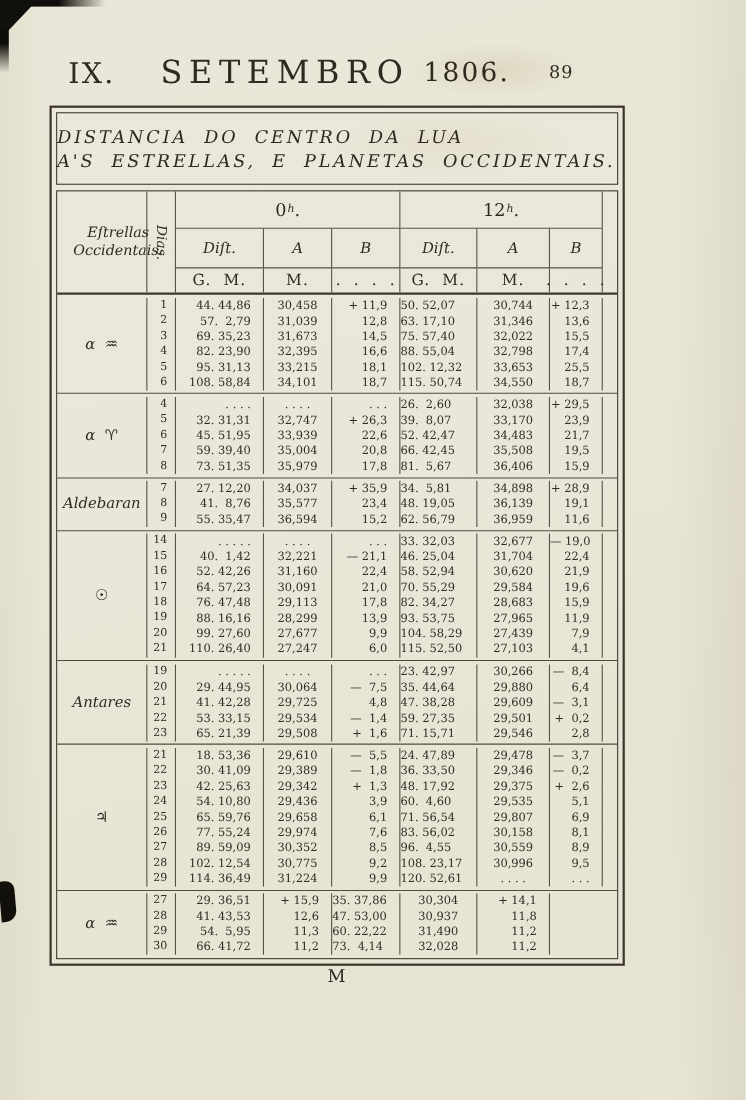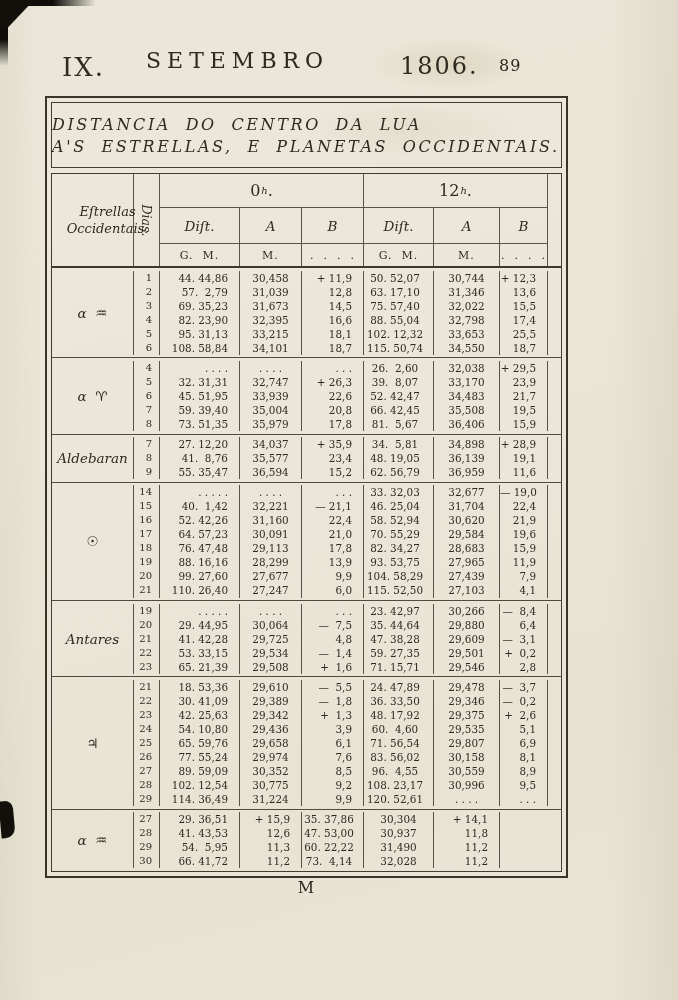--- a/index.html
+++ b/index.html
@@ -18,22 +18,22 @@
   .art-top-strip{left:0;top:0;width:96px;height:6px;background:linear-gradient(to right,#0f0d09 55%,rgba(15,13,9,0));}
   .art-left-strip{left:0;top:0;width:8px;height:66px;background:linear-gradient(to bottom,#0f0d09 60%,rgba(15,13,9,0));}
   .art-corner{left:0;top:0;width:34px;height:28px;clip-path:polygon(0 0,100% 0,22% 100%,0 100%);}
   .art-blob{left:0;top:801px;width:14px;height:37px;border-radius:0 8px 10px 0;transform:rotate(-5deg);}
   .smudge{position:absolute;pointer-events:none;}
   .smudge1{left:370px;top:38px;width:160px;height:52px;background:radial-gradient(ellipse at center,rgba(150,115,60,.14),rgba(150,115,60,0) 70%);}
   .smudge2{left:300px;top:100px;width:220px;height:60px;background:radial-gradient(ellipse at center,rgba(150,115,60,.08),rgba(150,115,60,0) 70%);}
   
   .runhead span{position:absolute;white-space:pre;}
   .rh-section{left:62px;top:52px;font-size:26px;letter-spacing:2px;}
-  .rh-month{left:146px;top:48px;font-size:22px;letter-spacing:6px;}
-  .rh-year{left:400px;top:52px;font-size:24px;letter-spacing:2px;}
+  .rh-month{left:146px;top:48px;font-size:29px;letter-spacing:6px;}
+  .rh-year{left:385px;top:52px;font-size:24px;letter-spacing:2px;}
   .rh-page{left:499px;top:56px;font-size:16px;letter-spacing:1px;}
   
   .frame{
     position:absolute;left:45px;top:96px;width:523px;
     border:2.2px solid rgba(43,36,25,.92);
     padding:4px;box-sizing:border-box;background:rgba(255,255,250,.06);
   }
   .title-box{
     border:1.8px solid rgba(43,36,25,.88);
     height:64px;display:flex;flex-direction:column;justify-content:center;gap:3px;
@@ -48,31 +48,31 @@
   .bB{border-bottom:1.3px solid rgba(47,40,28,.78);}
   .th-star{grid-column:1;grid-row:1/4;flex-direction:column;font-style:italic;font-size:13px;line-height:17px;margin-left:30px;}
   .th-dias{grid-column:2;grid-row:1/4;}
   .th-dias .vtxt{transform:rotate(90deg);font-style:italic;font-size:12.5px;white-space:pre;}
   .th-hour{font-size:16px;}
   .th-hour sup{font-size:10px;font-style:italic;vertical-align:8px;margin-left:1px;}
   .th-h0{grid-column:3/6;grid-row:1;}
   .th-h12{grid-column:6/9;grid-row:1;}
   .th-spacer{grid-column:9;grid-row:1/4;}
   .th-sub{grid-row:2;font-style:italic;font-size:13.5px;}
-  .th-unit{grid-row:3;font-size:11px;letter-spacing:1px;white-space:pre;}
+  .th-unit{grid-row:3;font-size:14px;letter-spacing:1px;white-space:pre;}
   .tbody{border-top:2px solid rgba(43,36,25,.9);}
   .block{padding:2.5px 0;}
   .block + .block{border-top:1.7px solid rgba(47,40,28,.82);}
   .bcol{box-sizing:border-box;min-height:100%;}
   .name-col{display:flex;align-items:center;justify-content:center;}
   .obj-label{font-style:italic;font-size:13.5px;white-space:pre;font-family:"DejaVu Serif","DejaVu Sans","Liberation Serif",serif;}
   .line{height:14.05px;line-height:14.05px;white-space:pre;font-size:10.4px;}
   .col-days .line{text-align:right;padding-right:7px;font-size:10px;}
   .col-dist .line{text-align:right;padding-right:11px;}
-  .col-dist2 .line{text-align:center;padding-right:7px;}
+  .col-dist2 .line{text-align:left;padding-right:7px;}
   .col-a .line,.col-a2 .line{text-align:center;}
   .col-b .line,.col-b2 .line{text-align:right;padding-right:11px;}
   .spacer{border-right:none;}
   
   .sig{position:absolute;left:45px;top:878px;width:523px;text-align:center;font-size:16px;letter-spacing:1px;}
 </style>
 </head>
 <body>
 
 <div class="page">

